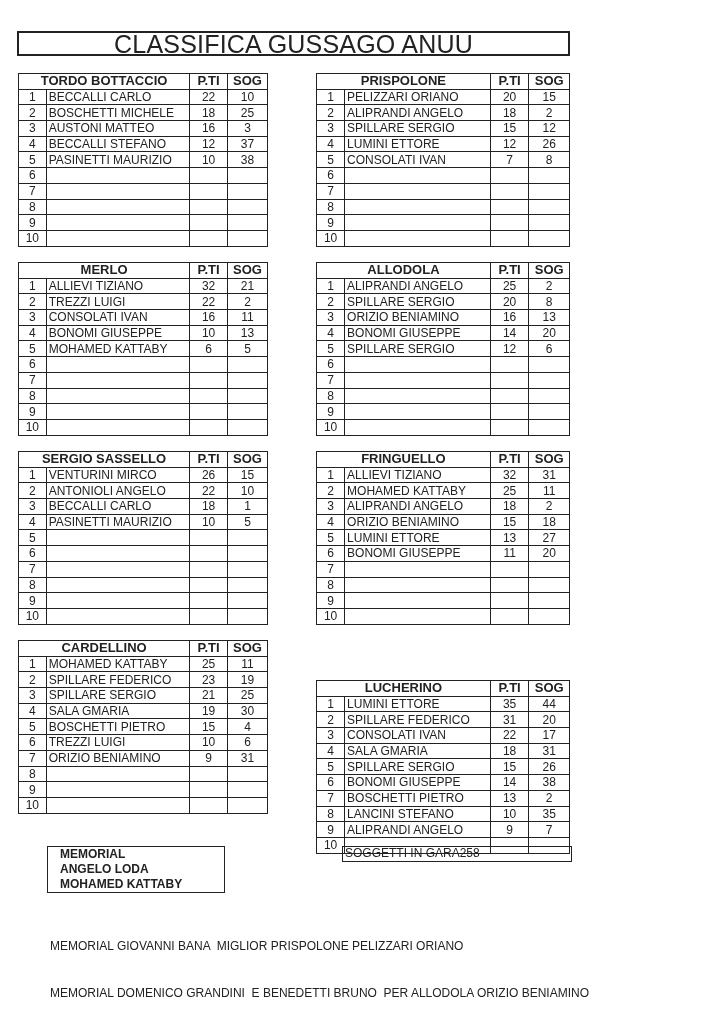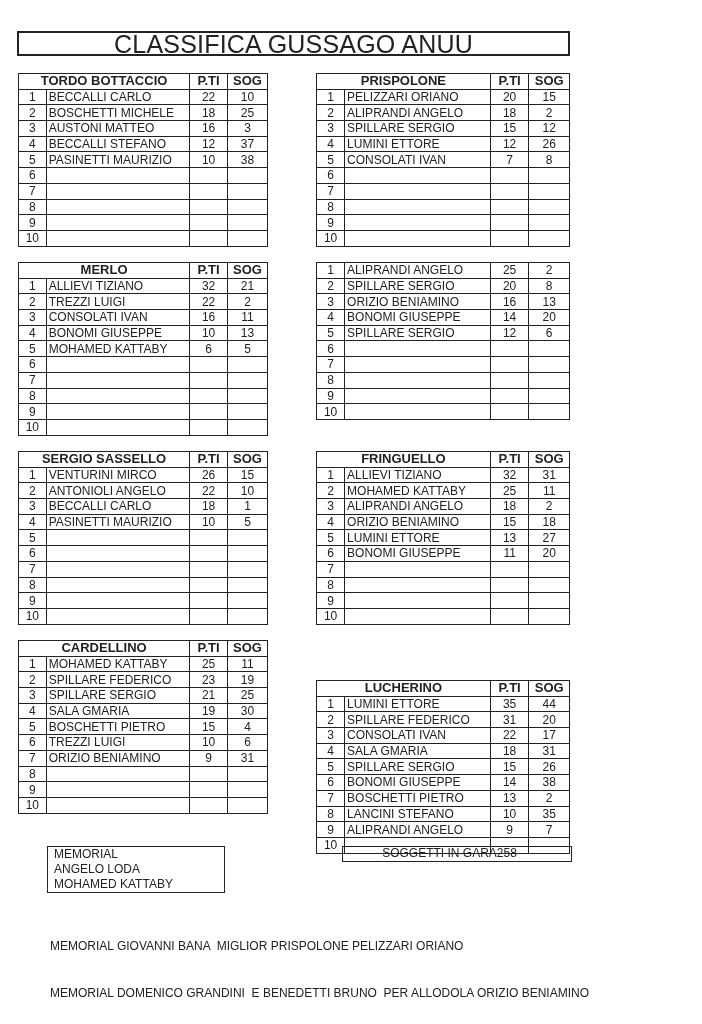--- a/index.html
+++ b/index.html
@@ -13,24 +13,24 @@
   table.cl td.h { font-weight: bold; text-align: center; font-size: 13px; }
   table.cl td.num { text-align: center; width: 22px; }
   table.cl td.name { width: 135px; }
   table.cl td.pt { text-align: center; width: 32px; }
   table.cl td.sg { text-align: center; width: 34px; }
   table.cl tr { height: 15.7px; }
   .left { left: 18px; width: 250px; }
   .right { left: 316px; width: 254px; }
   .right td.name { width: 140px; }
   .memorial-box { position: absolute; left: 47px; top: 846px; width: 178px; height: 47px;
-                  border: 1.5px solid #222; box-sizing: border-box; font-size: 12px; line-height: 15px; padding-left: 6px; }
+                  border: 1.5px solid #222; box-sizing: border-box; font-size: 12px; line-height: 15px; padding-left: 12px; font-weight: bold; }
   .soggetti-box { position: absolute; left: 342px; top: 846px; width: 230px; height: 16px;
                   border: 1.5px solid #222; box-sizing: border-box; font-size: 12px; line-height: 13px;
-                  display: flex; justify-content: center; padding: 0 17px 0 2px; }
+                  display: flex; justify-content: flex-start; padding: 0 17px 0 2px; }
   .notes { position: absolute; left: 50px; top: 908px; font-size: 12px; line-height: 15.6px; white-space: pre; }
 </style>
 </head>
 <body>
 
 <div class="title-box">CLASSIFICA  GUSSAGO ANUU</div>
 
 <div id="tables-container">
     <table class="cl left" style="top: 73px;">
       <tbody>
@@ -234,20 +234,25 @@
         <tr>
           <td class="num">10</td>
           <td class="name"></td>
           <td class="pt"></td>
           <td class="sg"></td>
         </tr>
       </tbody>
     </table>
     <table class="cl right" style="top: 262px;">
       <tbody>
+        <tr>
+          <td class="h" colspan="2">ALLODOLA</td>
+          <td class="h">P.TI</td>
+          <td class="h">SOG</td>
+        </tr>
         <tr>
           <td class="num">1</td>
           <td class="name">ALIPRANDI ANGELO</td>
           <td class="pt">25</td>
           <td class="sg">2</td>
         </tr>
         <tr>
           <td class="num">2</td>
           <td class="name">SPILLARE SERGIO</td>
           <td class="pt">20</td>

